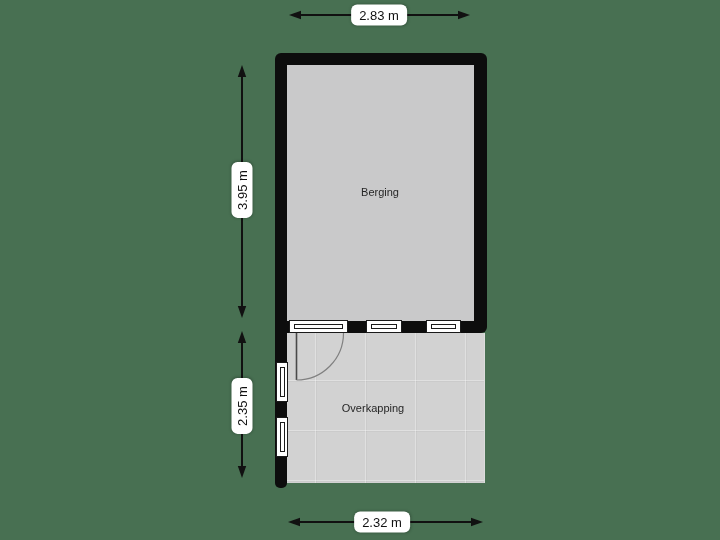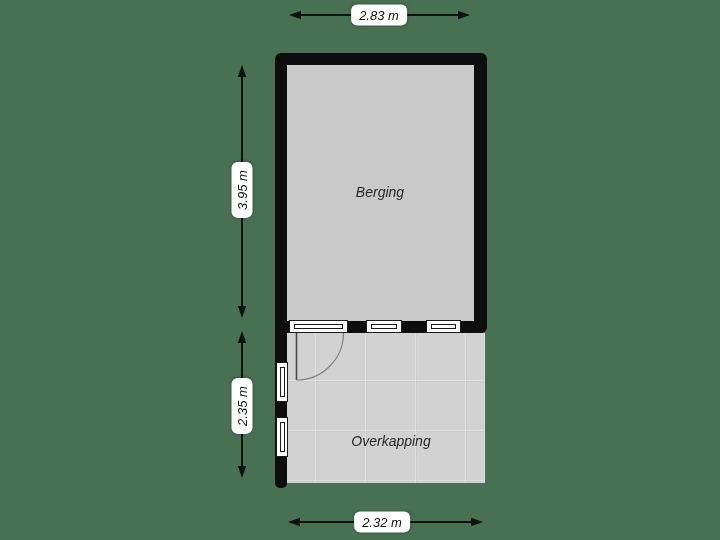--- a/index.html
+++ b/index.html
@@ -1,21 +1,21 @@
 <!DOCTYPE html>
 <html><head>
 <meta charset="utf-8">
 <style>
   html,body{margin:0;padding:0;}
   body{
     width:720px;height:540px;overflow:hidden;
     background:#487052;
     font-family:"Liberation Sans", sans-serif;
   }
-  .stage{position:relative;width:720px;height:540px;font-style:italic;}
+  .stage{position:relative;width:720px;height:540px;}
 
   
   .berging-walls{
     position:absolute;left:275px;top:53px;width:212px;height:280px;
     background:#0d0d0d;border-radius:6px;
   }
   .berging-floor{
     position:absolute;left:287px;top:65px;width:187px;height:256px;
     background:#c9c9ca;
   }
@@ -68,25 +68,25 @@
     font-size:13px;line-height:17px;padding:2px 8px;border-radius:6px;
     white-space:nowrap;box-shadow:0 0 3px rgba(0,0,0,0.25);
   }
   .dim-top   {left:379px;top:15px; transform:translate(-50%,-50%);}
   .dim-bottom{left:382px;top:522px;transform:translate(-50%,-50%);}
   .dim-lu    {left:242px;top:190px;transform:translate(-50%,-50%) rotate(-90deg);}
   .dim-ll    {left:242px;top:406px;transform:translate(-50%,-50%) rotate(-90deg);}
 
   
   .room-label{
-    position:absolute;color:#262626;font-size:14px;
+    position:absolute;color:#262626;font-size:11px;
     transform:translate(-50%,-50%);white-space:nowrap;
   }
   .lbl-berging{left:380px;top:192px;}
-  .lbl-overkapping{left:391px;top:408px;margin-top:33px;}
+  .lbl-overkapping{left:373px;top:408px;}
 </style>
 </head>
 <body>
 
 <div class="stage">
 
   <div class="berging-walls"></div>
   <div class="berging-floor"></div>
 
   <div class="lowerleft-wall"></div>

